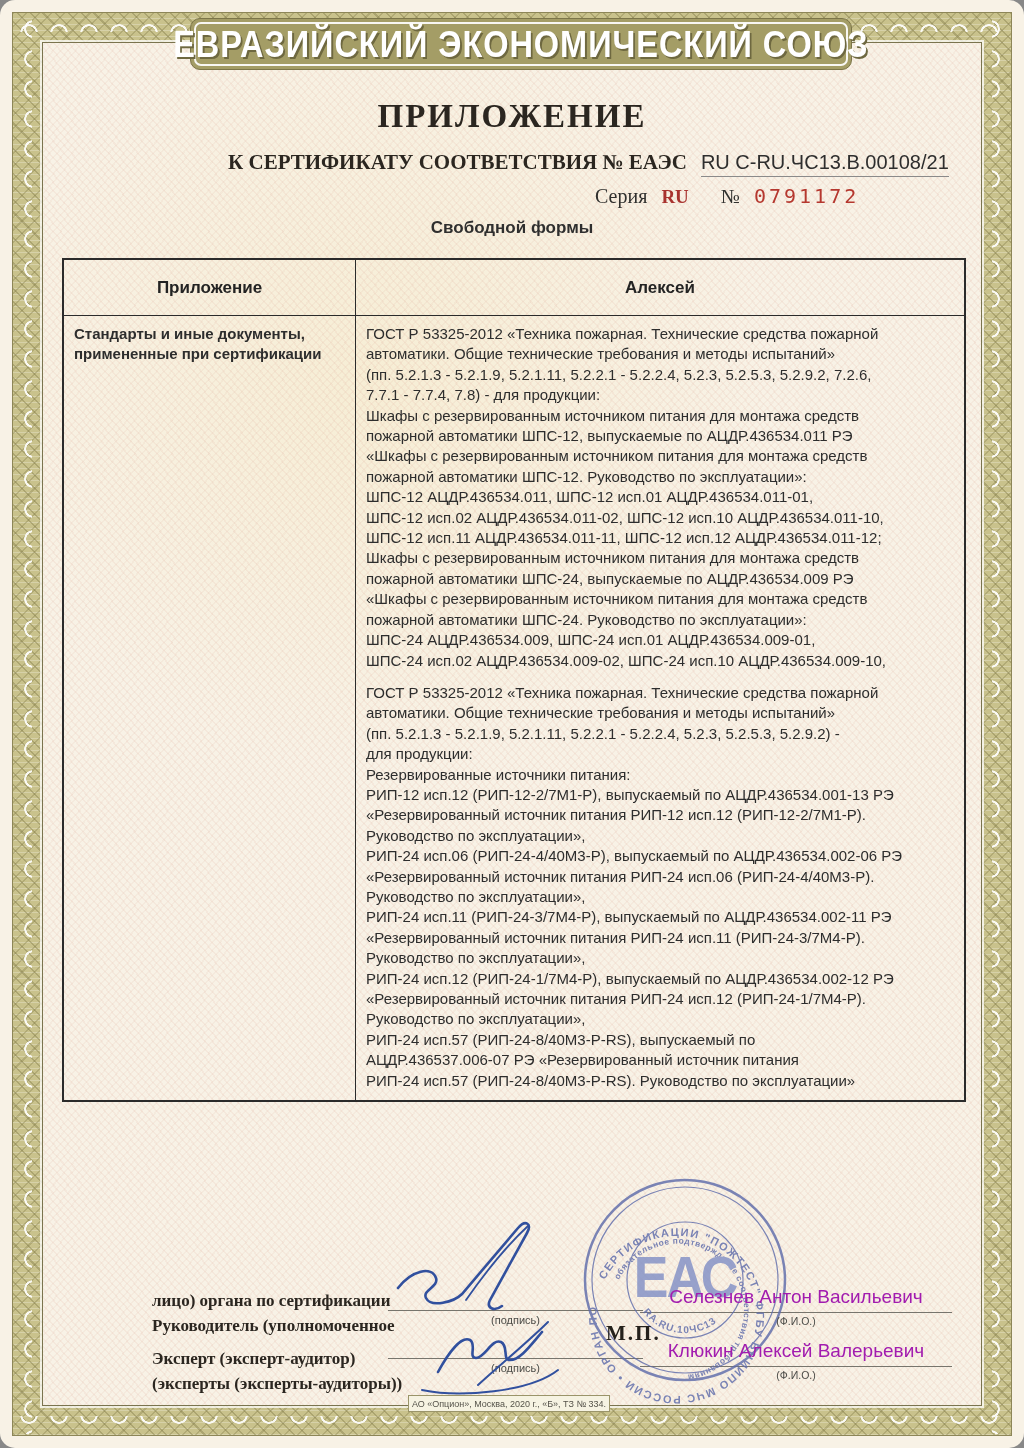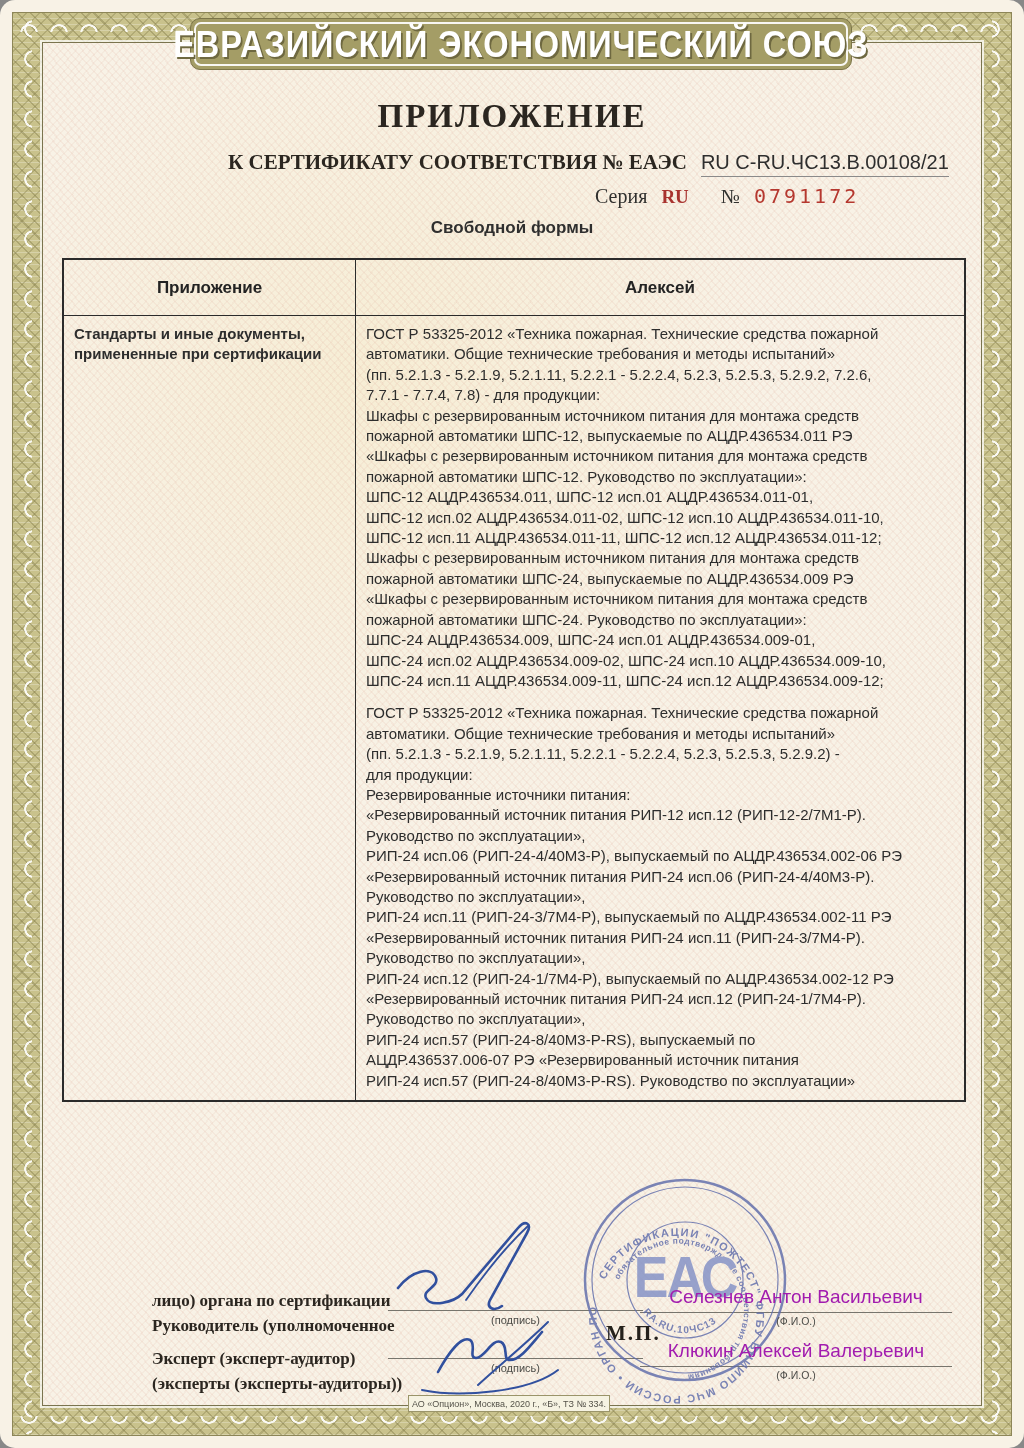--- a/index.html
+++ b/index.html
@@ -144,28 +144,28 @@
           <div>пожарной автоматики ШПС-12. Руководство по эксплуатации»:</div>
           <div>ШПС-12 АЦДР.436534.011, ШПС-12 исп.01 АЦДР.436534.011-01,</div>
           <div>ШПС-12 исп.02 АЦДР.436534.011-02, ШПС-12 исп.10 АЦДР.436534.011-10,</div>
           <div>ШПС-12 исп.11 АЦДР.436534.011-11, ШПС-12 исп.12 АЦДР.436534.011-12;</div>
           <div>Шкафы с резервированным источником питания для монтажа средств</div>
           <div>пожарной автоматики ШПС-24, выпускаемые по АЦДР.436534.009 РЭ</div>
           <div>«Шкафы с резервированным источником питания для монтажа средств</div>
           <div>пожарной автоматики ШПС-24. Руководство по эксплуатации»:</div>
           <div>ШПС-24 АЦДР.436534.009, ШПС-24 исп.01 АЦДР.436534.009-01,</div>
           <div>ШПС-24 исп.02 АЦДР.436534.009-02, ШПС-24 исп.10 АЦДР.436534.009-10,</div>
-          <div>ШПС-24 исп.11 АЦДР.436534.009-11, ШПС-24 исп.12 АЦДР.436534.009-12;</div>
         </div>
       <div class="desc-block">
           <div>ГОСТ Р 53325-2012 «Техника пожарная. Технические средства пожарной</div>
           <div>автоматики. Общие технические требования и методы испытаний»</div>
           <div>(пп. 5.2.1.3 - 5.2.1.9, 5.2.1.11, 5.2.2.1 - 5.2.2.4, 5.2.3, 5.2.5.3, 5.2.9.2) -</div>
           <div>для продукции:</div>
           <div>Резервированные источники питания:</div>
+          <div>РИП-12 исп.12 (РИП-12-2/7М1-Р), выпускаемый по АЦДР.436534.001-13 РЭ</div>
           <div>«Резервированный источник питания РИП-12 исп.12 (РИП-12-2/7М1-Р).</div>
           <div>Руководство по эксплуатации»,</div>
           <div>РИП-24 исп.06 (РИП-24-4/40М3-Р), выпускаемый по АЦДР.436534.002-06 РЭ</div>
           <div>«Резервированный источник питания РИП-24 исп.06 (РИП-24-4/40М3-Р).</div>
           <div>Руководство по эксплуатации»,</div>
           <div>РИП-24 исп.11 (РИП-24-3/7М4-Р), выпускаемый по АЦДР.436534.002-11 РЭ</div>
           <div>«Резервированный источник питания РИП-24 исп.11 (РИП-24-3/7М4-Р).</div>
           <div>Руководство по эксплуатации»,</div>
           <div>РИП-24 исп.12 (РИП-24-1/7М4-Р), выпускаемый по АЦДР.436534.002-12 РЭ</div>
           <div>«Резервированный источник питания РИП-24 исп.12 (РИП-24-1/7М4-Р).</div>

